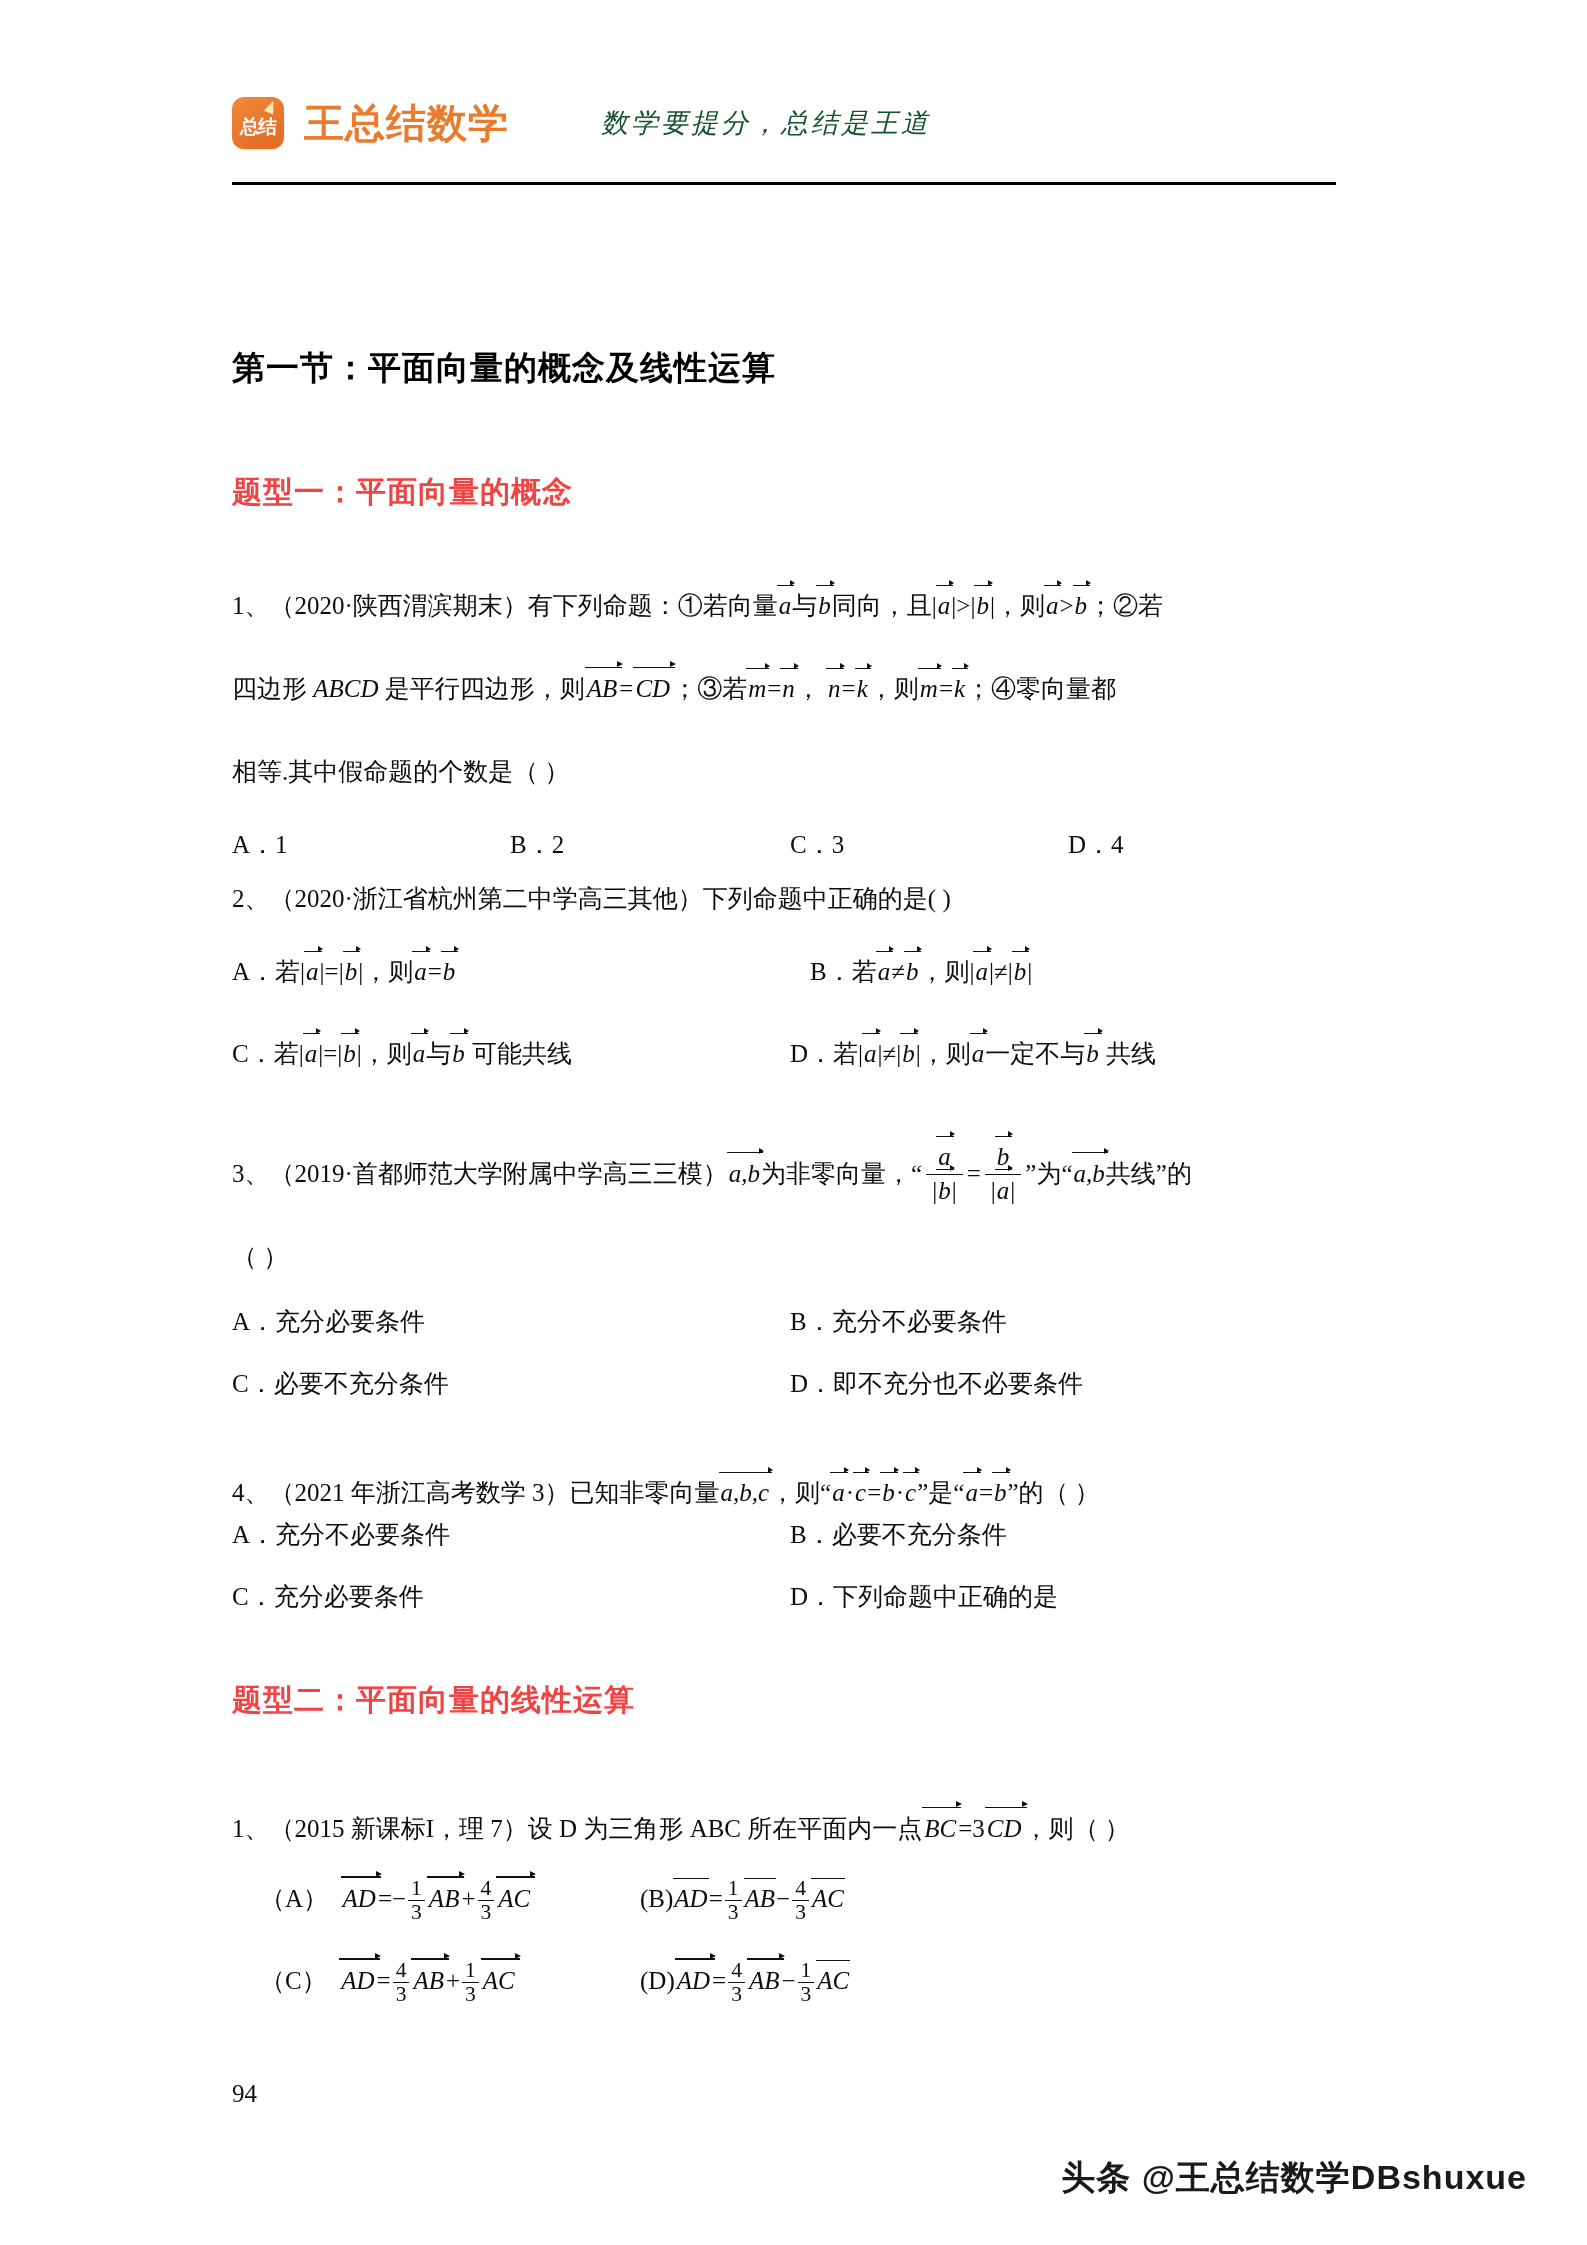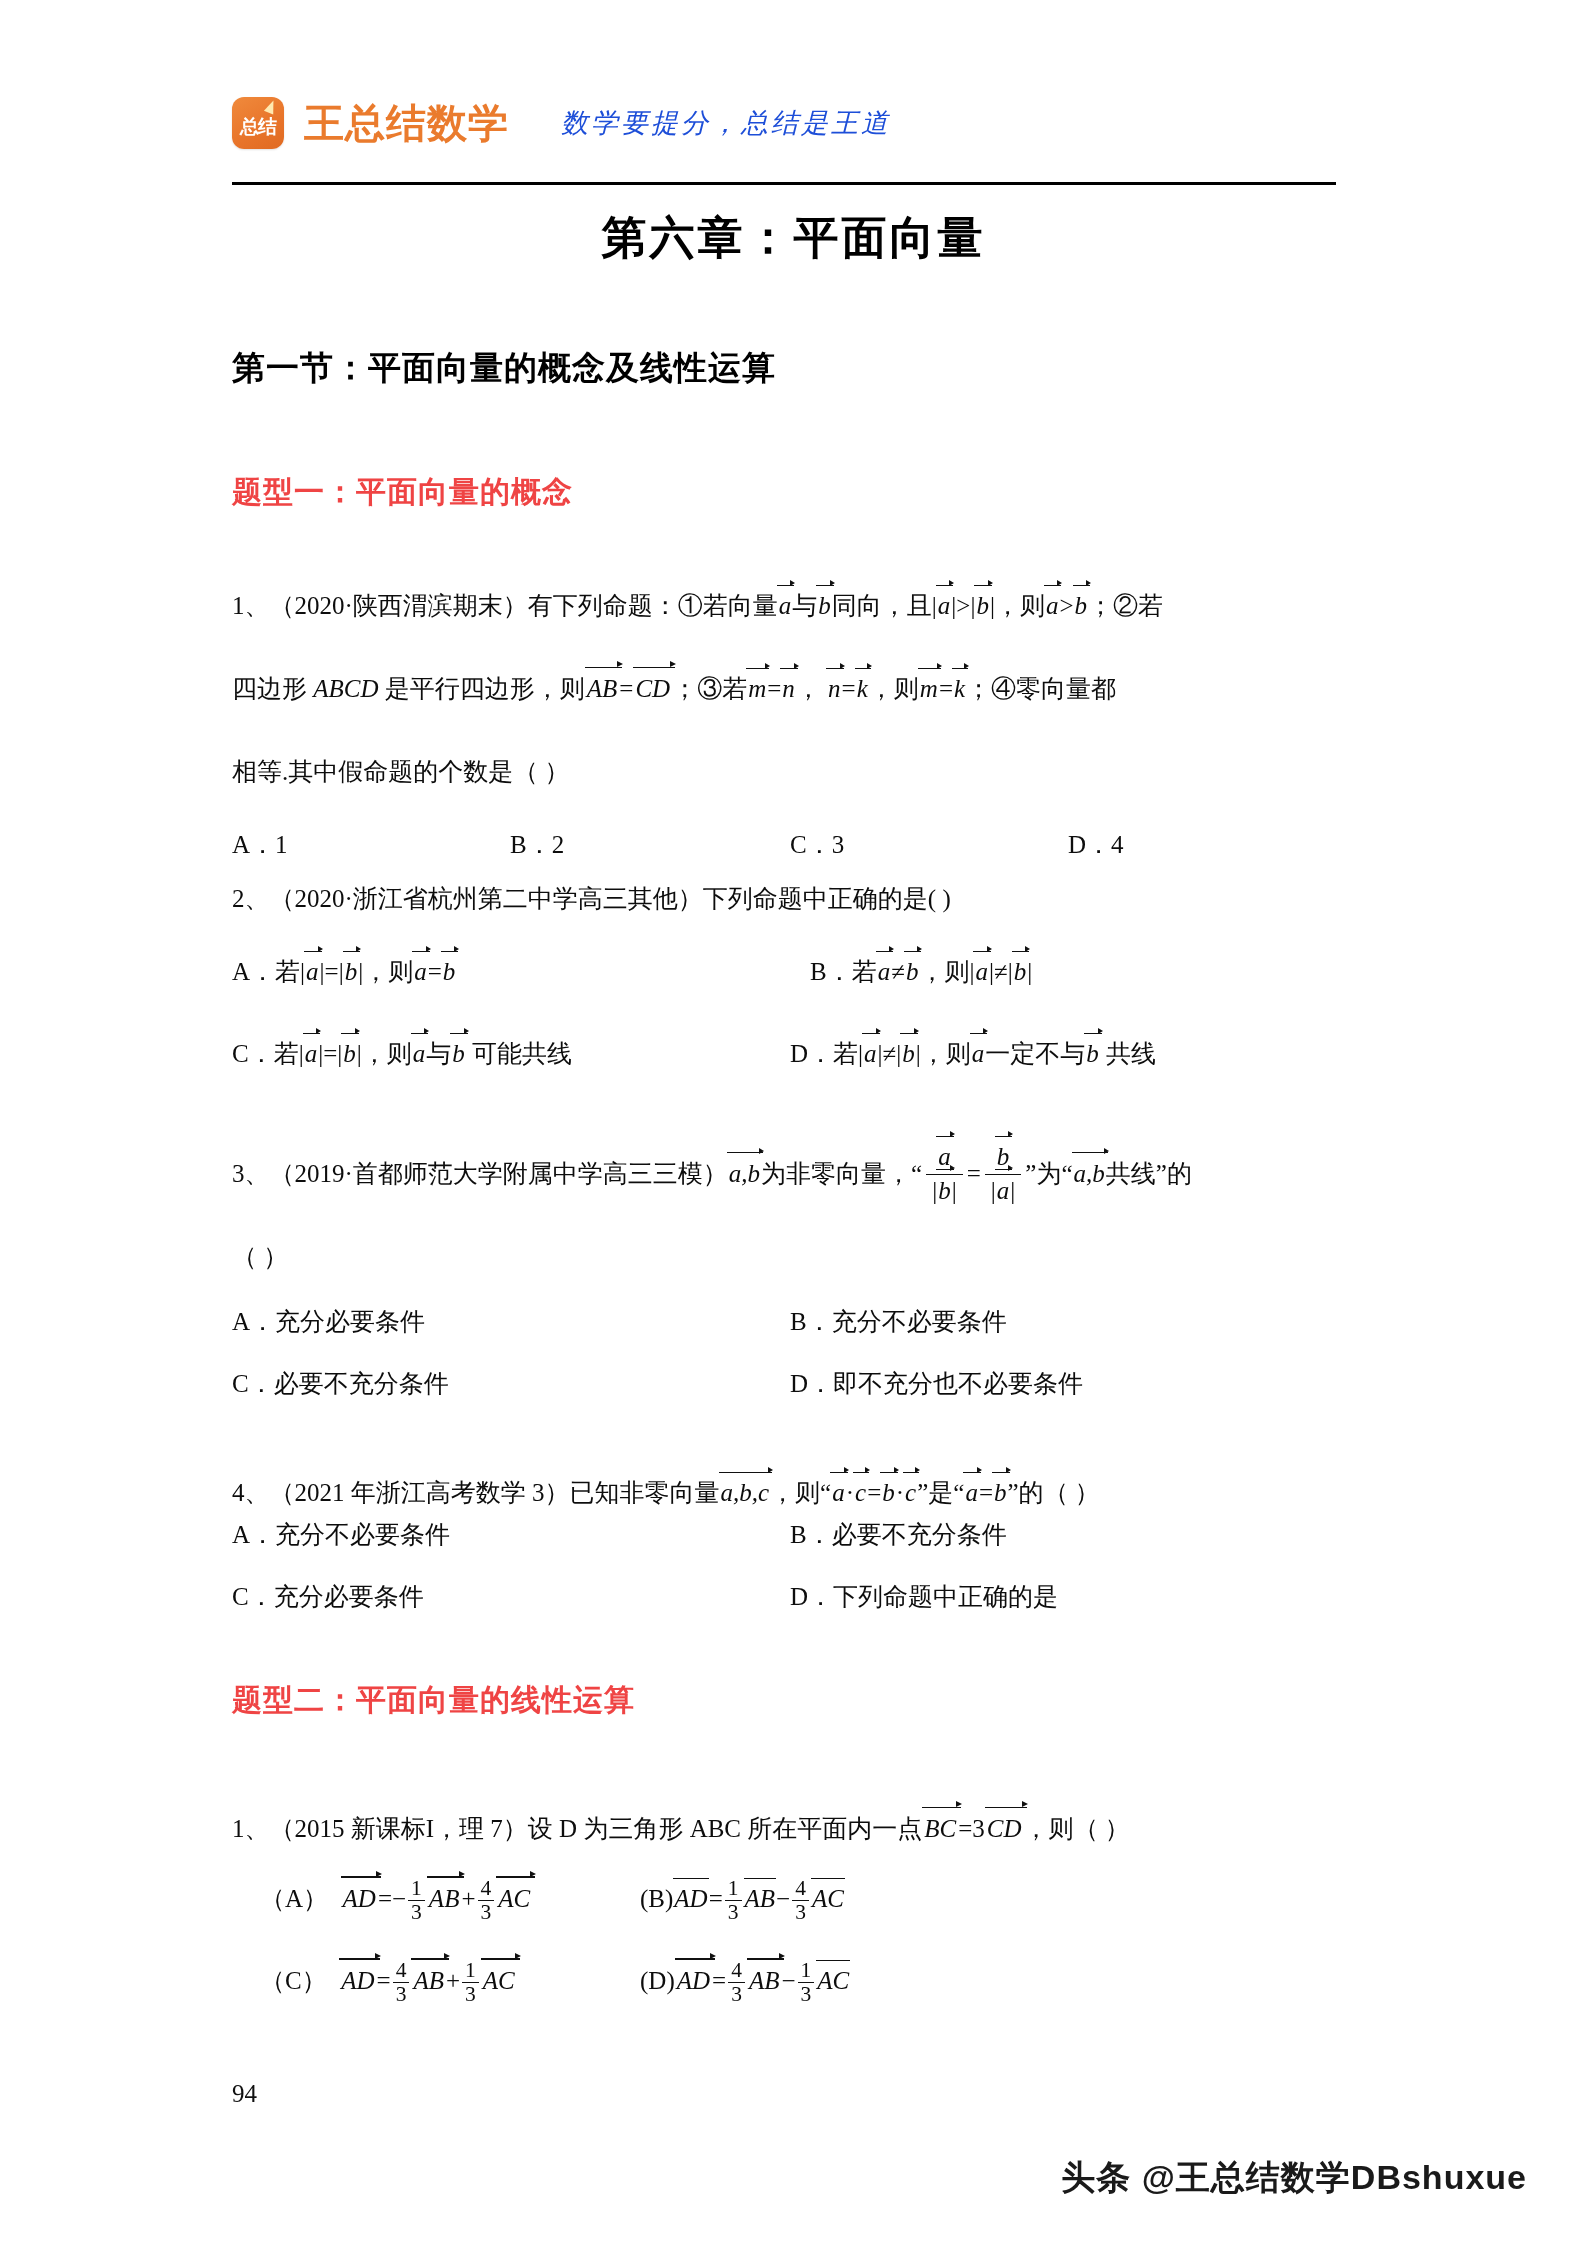--- a/index.html
+++ b/index.html
@@ -71,22 +71,22 @@
     font-weight: bold;
     font-size: 40px;
     color: #ea7b2d;
     letter-spacing: 1px;
     line-height: 1;
   }
   .tagline {
     font-family: Liberation Sans, sans-serif;
     font-size: 27px;
     font-style: italic;
-    color: #1d4ed8;
-    margin-left: 52px;
+    color: #14532d;
+    margin-left: 92px;
     letter-spacing: 3px;
     white-space: nowrap;
   }
   .header-rule {
     position: absolute;
     left: 232px;
     top: 182px;
     width: 1104px;
     height: 3px;
     background: #000000;
@@ -262,21 +262,20 @@
       <div class="logo-badge">
         <span class="spark"></span>
         <span class="badge-text">总结</span>
       </div>
       <div class="logo-text">王总结数学</div>
     </div>
     <div class="tagline">数学要提分，总结是王道</div>
   </div>
   <div class="header-rule"></div>
 
-  <div class="chapter-title">第六章：平面向量</div>
   <div class="section-title">第一节：平面向量的概念及线性运算</div>
   <div class="topic-title" id="topic1">题型一：平面向量的概念</div>
 
   <div class="qline" style="left:232px; top:592px;">
     <span>1、</span><span>（2020·陕西渭滨期末）</span><span>有下列命题：①若向量</span><span class="vec">a</span><span>与</span><span class="vec">b</span><span>同向，且</span><span class="bars">|<span class="vec">a</span>|&gt;|<span class="vec">b</span>|</span><span>，则</span><span class="vec">a</span><span>&gt;</span><span class="vec">b</span><span>；②若</span>
   </div>
 
   <div class="qline" style="left:232px; top:675px;">
     <span>四边形</span>&nbsp;<i class="v">ABCD</i>&nbsp;<span>是平行四边形，则</span><span class="vecw">AB</span><span>=</span><span class="vecw">CD</span><span>；③若</span><span class="vec">m</span><span>=</span><span class="vec">n</span>，&nbsp;<span class="vec">n</span><span>=</span><span class="vec">k</span><span>，则</span><span class="vec">m</span><span>=</span><span class="vec">k</span><span>；④零向量都</span>
   </div>

